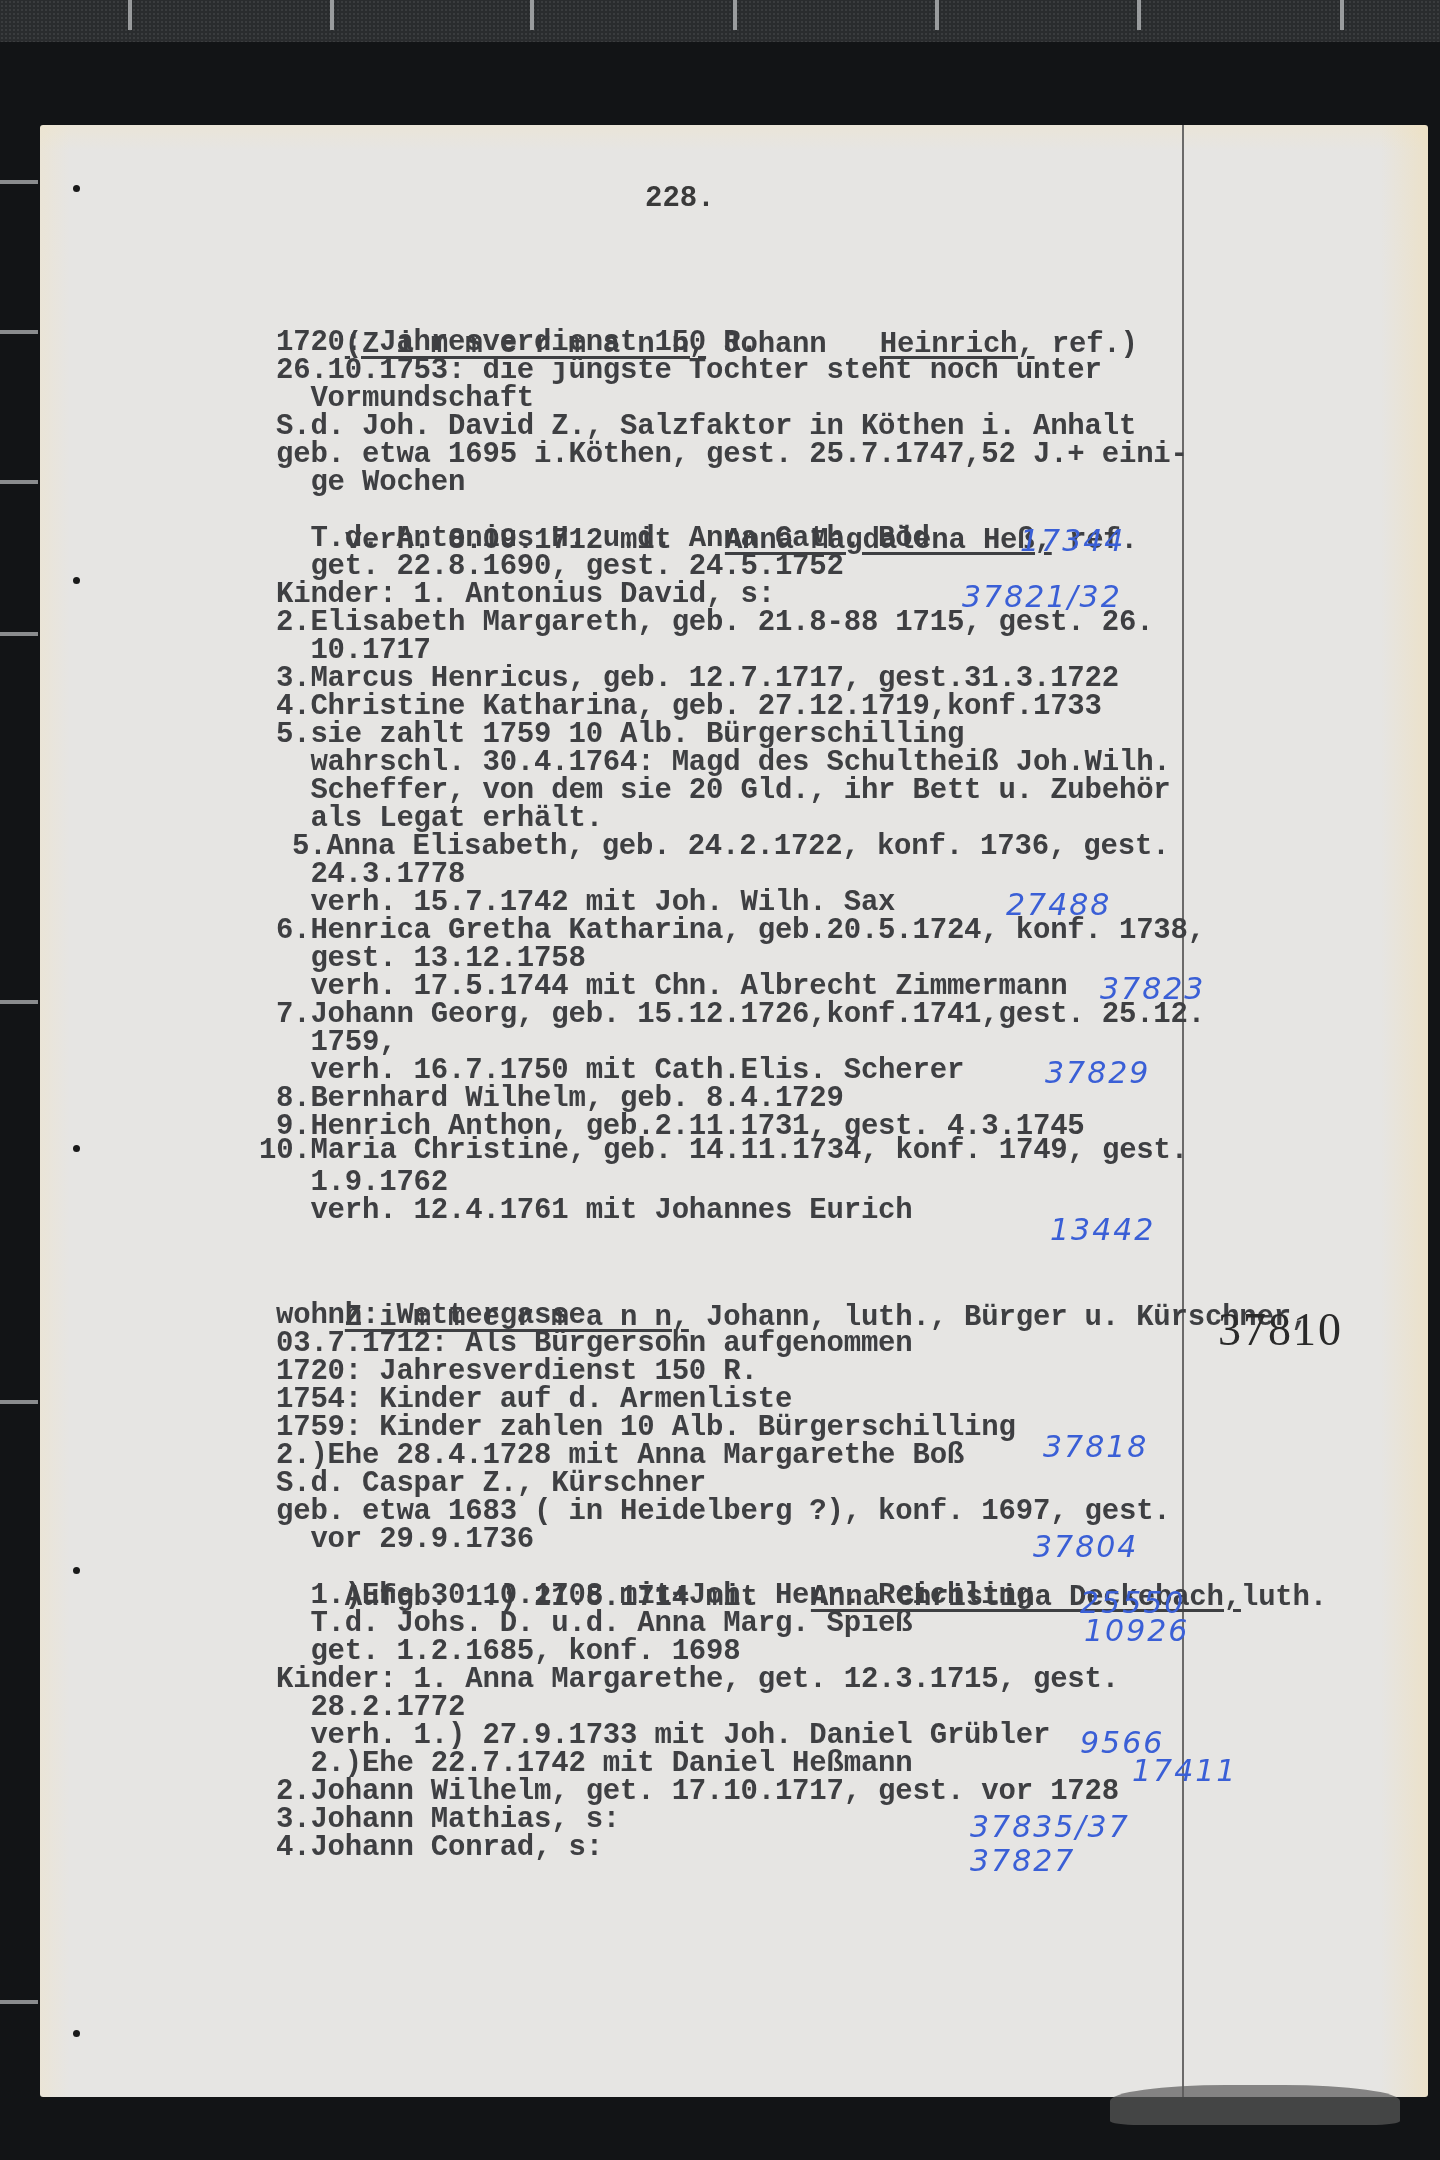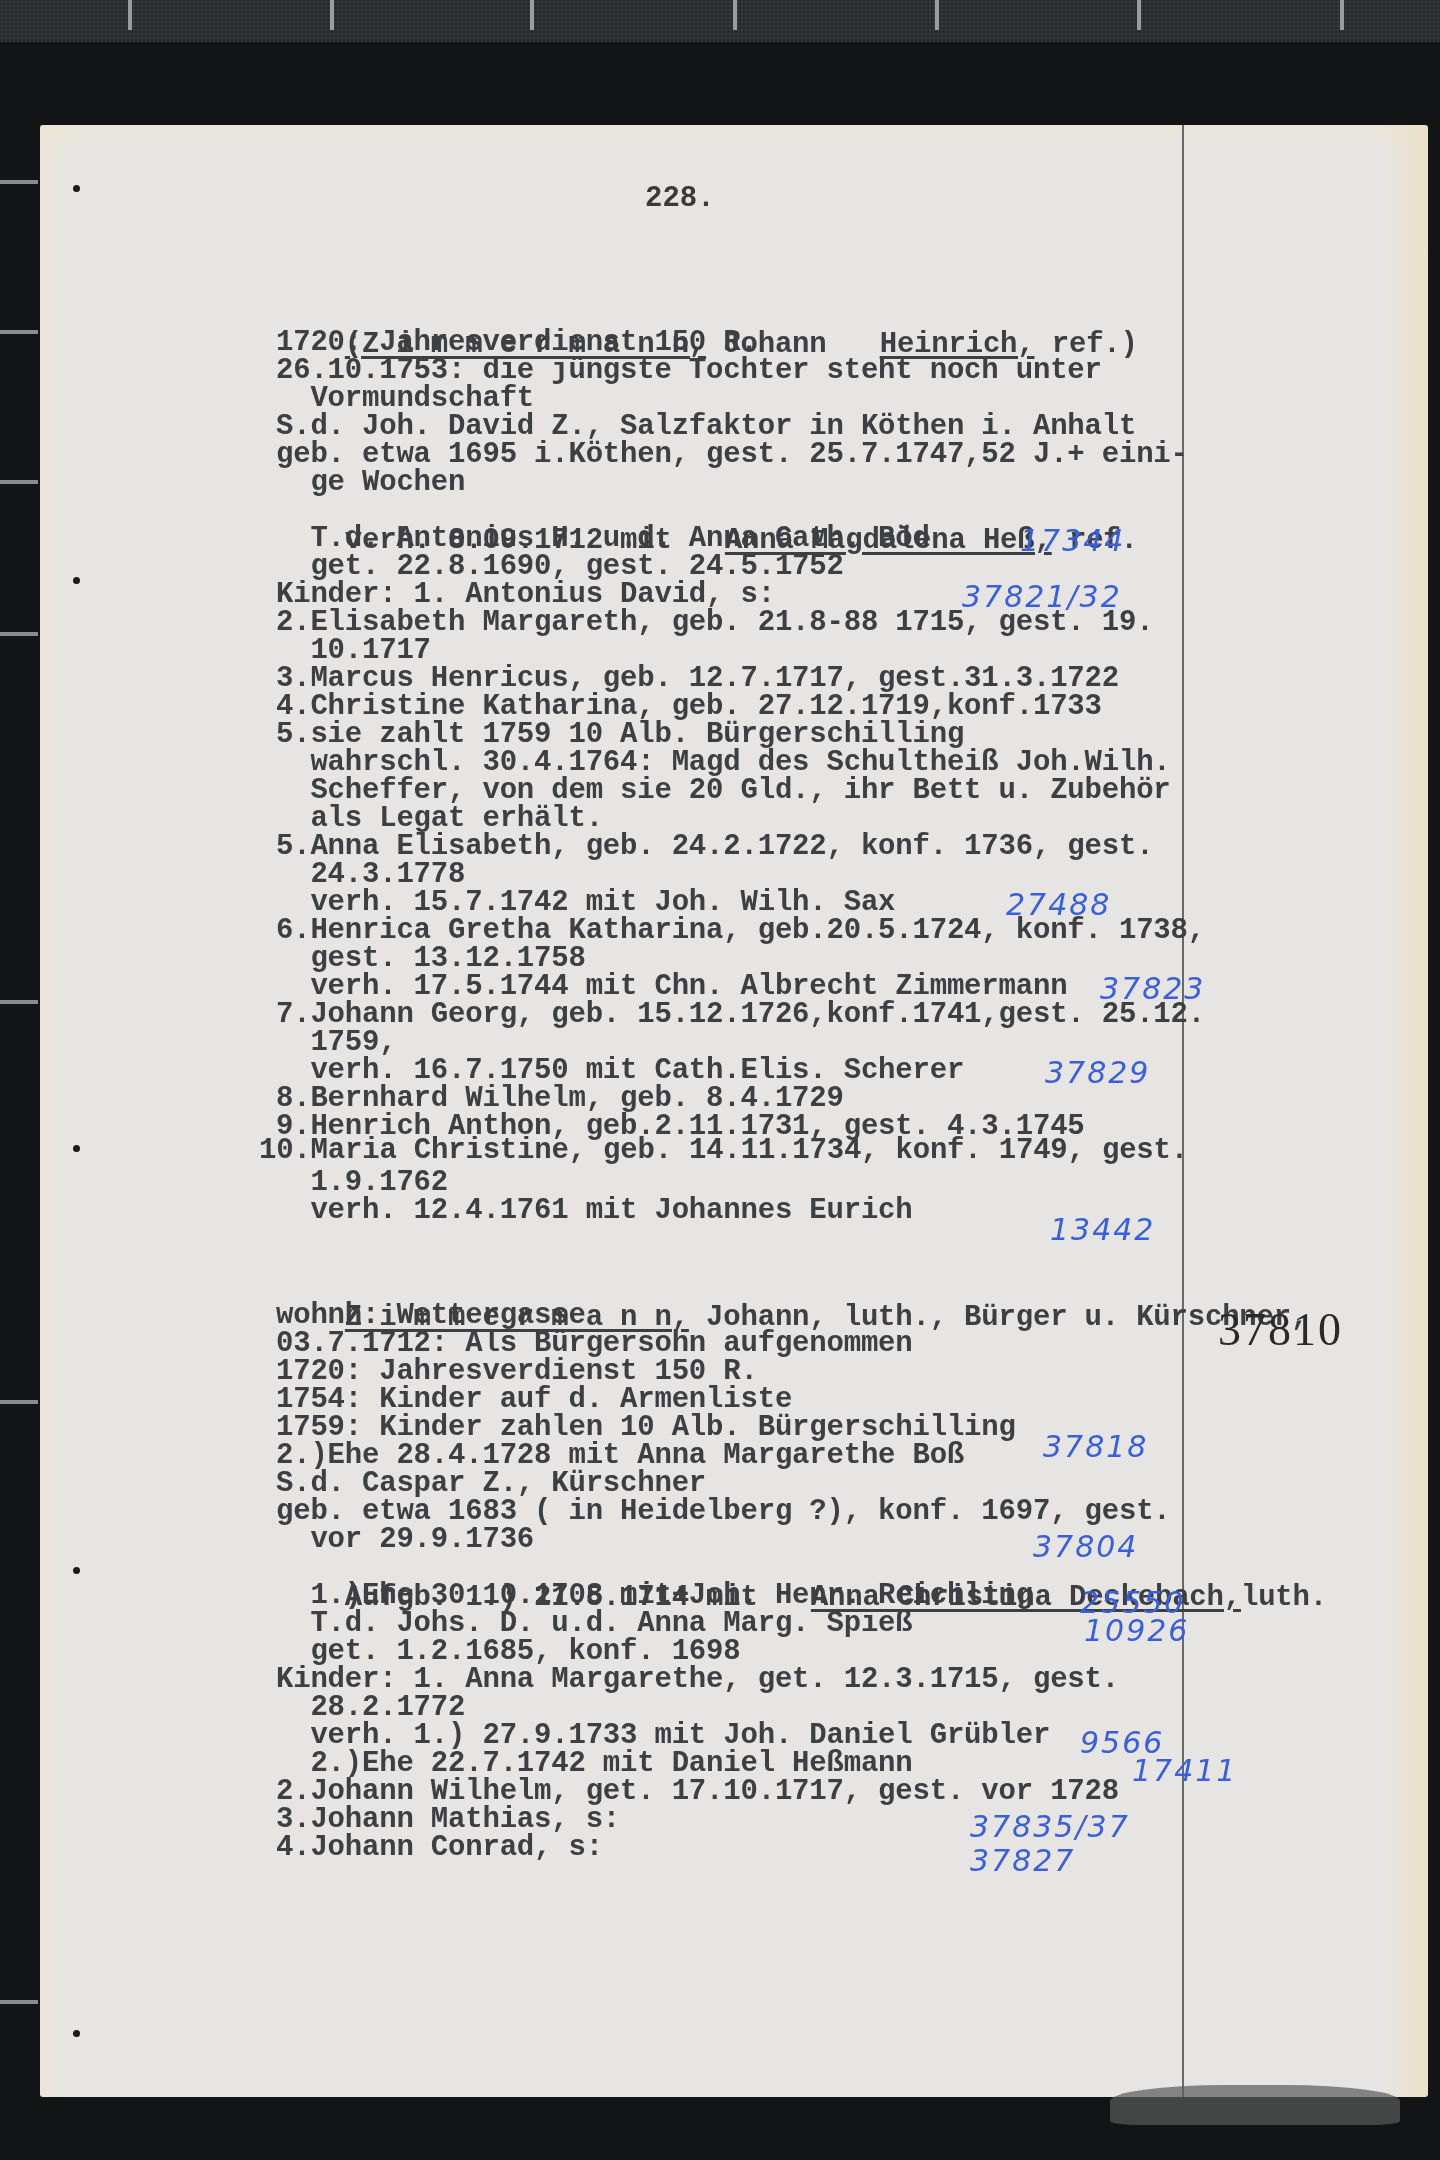--- a/index.html
+++ b/index.html
@@ -83,29 +83,29 @@
   <div class="line" style="left:236px; top:259px">  Vormundschaft</div>
   <div class="line" style="left:236px; top:287px">S.d. Joh. David Z., Salzfaktor in Köthen i. Anhalt</div>
   <div class="line" style="left:236px; top:315px">geb. etwa 1695 i.Köthen, gest. 25.7.1747,52 J.+ eini-</div>
   <div class="line" style="left:236px; top:343px">  ge Wochen</div>
   <div class="line" style="left:236px; top:371px">
     <span>verh. 8.09.1712 mit </span><span class="u">Anna Magdalena Heß,</span><span> ref.</span>
   </div>
   <div class="line" style="left:236px; top:399px">  T.d. Antonius H. u.d. Anna Cath. Böd</div>
   <div class="line" style="left:236px; top:427px">  get. 22.8.1690, gest. 24.5.1752</div>
   <div class="line" style="left:236px; top:455px">Kinder: 1. Antonius David, s:</div>
-  <div class="line" style="left:236px; top:483px">2.Elisabeth Margareth, geb. 21.8-88 1715, gest. 19.</div>
+  <div class="line" style="left:236px; top:483px">2.Elisabeth Margareth, geb. 21.8-88 1715, gest. 26.</div>
   <div class="line" style="left:236px; top:511px">  10.1717</div>
   <div class="line" style="left:236px; top:539px">3.Marcus Henricus, geb. 12.7.1717, gest.31.3.1722</div>
   <div class="line" style="left:236px; top:567px">4.Christine Katharina, geb. 27.12.1719,konf.1733</div>
   <div class="line" style="left:236px; top:595px">5.sie zahlt 1759 10 Alb. Bürgerschilling</div>
   <div class="line" style="left:236px; top:623px">  wahrschl. 30.4.1764: Magd des Schultheiß Joh.Wilh.</div>
   <div class="line" style="left:236px; top:651px">  Scheffer, von dem sie 20 Gld., ihr Bett u. Zubehör</div>
   <div class="line" style="left:236px; top:679px">  als Legat erhält.</div>
-  <div class="line" style="left:236px; top:707px">5.Anna Elisabeth, geb. 24.2.1722, konf. 1736, gest.</div>
+  <div class="line" style="left:252px; top:707px">5.Anna Elisabeth, geb. 24.2.1722, konf. 1736, gest.</div>
   <div class="line" style="left:236px; top:735px">  24.3.1778</div>
   <div class="line" style="left:236px; top:763px">  verh. 15.7.1742 mit Joh. Wilh. Sax</div>
   <div class="line" style="left:236px; top:791px">6.Henrica Gretha Katharina, geb.20.5.1724, konf. 1738,</div>
   <div class="line" style="left:236px; top:819px">  gest. 13.12.1758</div>
   <div class="line" style="left:236px; top:847px">  verh. 17.5.1744 mit Chn. Albrecht Zimmermann</div>
   <div class="line" style="left:236px; top:875px">7.Johann Georg, geb. 15.12.1726,konf.1741,gest. 25.12.</div>
   <div class="line" style="left:236px; top:903px">  1759,</div>
   <div class="line" style="left:236px; top:931px">  verh. 16.7.1750 mit Cath.Elis. Scherer</div>
   <div class="line" style="left:236px; top:959px">8.Bernhard Wilhelm, geb. 8.4.1729</div>
   <div class="line" style="left:236px; top:987px">9.Henrich Anthon, geb.2.11.1731, gest. 4.3.1745</div>

